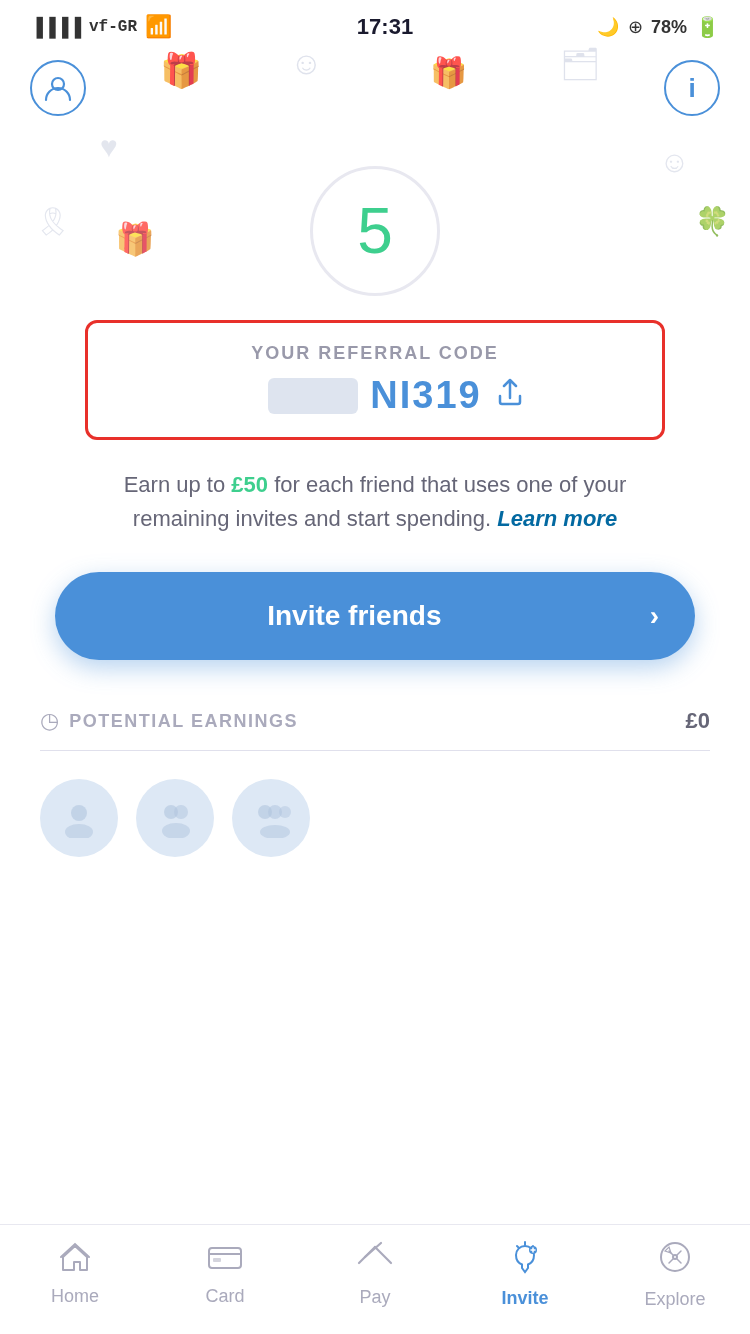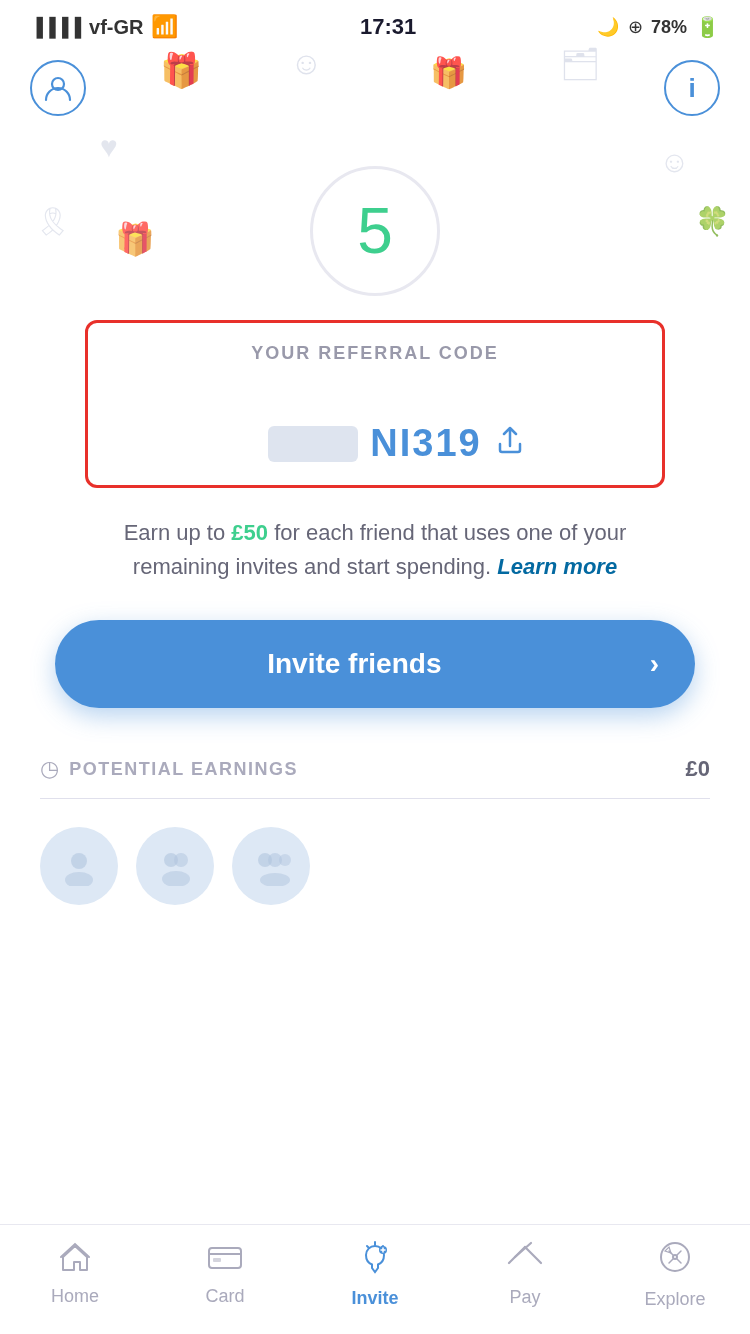--- a/index.html
+++ b/index.html
@@ -111,21 +111,20 @@
     .referral-box {
       border: 3px solid #e8302a;
       border-radius: 12px;
       width: 100%;
       max-width: 580px;
       padding: 20px 30px;
       display: flex;
       flex-direction: column;
       align-items: center;
       margin-bottom: 28px;
-      gap: 48px;
     }
     .referral-label {
       font-size: 18px;
       font-weight: 600;
       letter-spacing: 2px;
       color: #9999aa;
       margin-bottom: 10px;
       text-transform: uppercase;
     }
     .referral-code-row {
@@ -291,21 +290,21 @@
       color: #4a90d9;
       font-weight: 600;
     }
   </style>
 </head>
 <body>
 
 <div class="status-bar">
   <div class="status-left">
     <span style="font-size:18px;">▐▐▐▐</span>
-    <span style="font-size:20px; font-weight:600;">vf-GR</span>
+    <span style="font-size:16px; font-weight:600;font-family:Liberation Mono, monospace;">vf-GR</span>
     <span style="font-size:22px;">📶</span>
   </div>
   <div class="status-center">
     <span>17:31</span>
   </div>
   <div class="status-right">
     <span>🌙</span>
     <span style="font-size:18px;">⊕</span>
     <span style="font-size:18px; font-weight:600;">78%</span>
     <span style="font-size:20px;">🔋</span>
@@ -418,47 +417,47 @@
       <svg width="36" height="28" viewBox="0 0 36 28" fill="none">
         <rect x="2" y="4" width="32" height="20" rx="3" stroke="#aaaabc" stroke-width="2" fill="none"></rect>
         <line x1="2" y1="10" x2="34" y2="10" stroke="#aaaabc" stroke-width="2"></line>
         <rect x="6" y="14" width="8" height="4" rx="1" fill="#aaaabc" opacity="0.5"></rect>
       </svg>
     </span>
     <span class="nav-label">Card</span>
   </div>
 
   <div class="nav-item">
+    <span class="nav-icon">
+      <svg width="36" height="32" viewBox="0 0 36 32" fill="none">
+        <line x1="2" y1="22" x2="18" y2="6" stroke="#aaaabc" stroke-width="2.2" stroke-linecap="round"></line>
+        <line x1="18" y1="6" x2="34" y2="22" stroke="#aaaabc" stroke-width="2.2" stroke-linecap="round"></line>
+        <line x1="8" y1="16" x2="24" y2="2" stroke="#aaaabc" stroke-width="2.2" stroke-linecap="round"></line>
+      </svg>
+    </span>
+    <span class="nav-label">Pay</span>
+  </div>
+
+  <div class="nav-item">
     <span class="nav-icon active">
       <svg width="36" height="34" viewBox="0 0 36 34" fill="none">
         <path d="M18 6C13 6 9 10 9 15c0 4.5 2.5 8.2 6 9.5V28l3 4 3-4v-3.5c3.5-1.3 6-5 6-9.5 0-5-4-9-9-9z" stroke="#4a90d9" stroke-width="2" fill="none"></path>
         <line x1="18" y1="2" x2="18" y2="5" stroke="#4a90d9" stroke-width="2" stroke-linecap="round"></line>
         <line x1="26" y1="6" x2="24" y2="8" stroke="#4a90d9" stroke-width="2" stroke-linecap="round"></line>
         <line x1="10" y1="6" x2="12" y2="8" stroke="#4a90d9" stroke-width="2" stroke-linecap="round"></line>
         <circle cx="26" cy="10" r="4" fill="#4a90d9"></circle>
         <line x1="24" y1="10" x2="28" y2="10" stroke="white" stroke-width="1.5" stroke-linecap="round"></line>
         <line x1="26" y1="8" x2="26" y2="12" stroke="white" stroke-width="1.5" stroke-linecap="round"></line>
       </svg>
     </span>
     <span class="nav-label active">Invite</span>
   </div>
 
   <div class="nav-item">
     <span class="nav-icon">
-      <svg width="36" height="32" viewBox="0 0 36 32" fill="none">
-        <line x1="2" y1="22" x2="18" y2="6" stroke="#aaaabc" stroke-width="2.2" stroke-linecap="round"></line>
-        <line x1="18" y1="6" x2="34" y2="22" stroke="#aaaabc" stroke-width="2.2" stroke-linecap="round"></line>
-        <line x1="8" y1="16" x2="24" y2="2" stroke="#aaaabc" stroke-width="2.2" stroke-linecap="round"></line>
-      </svg>
-    </span>
-    <span class="nav-label">Pay</span>
-  </div>
-
-  <div class="nav-item">
-    <span class="nav-icon">
       <svg width="36" height="36" viewBox="0 0 36 36" fill="none">
         <circle cx="18" cy="18" r="14" stroke="#aaaabc" stroke-width="2" fill="none"></circle>
         <circle cx="18" cy="18" r="2" stroke="#aaaabc" stroke-width="2" fill="none"></circle>
         <path d="M12 12l4 4M24 12l-4 4M12 24l4-4M24 24l-4-4" stroke="#aaaabc" stroke-width="1.5" stroke-linecap="round"></path>
         <path d="M12 8 L14 14 L8 12 Z" stroke="#aaaabc" stroke-width="1.2" fill="none"></path>
       </svg>
     </span>
     <span class="nav-label">Explore</span>
   </div>
 

